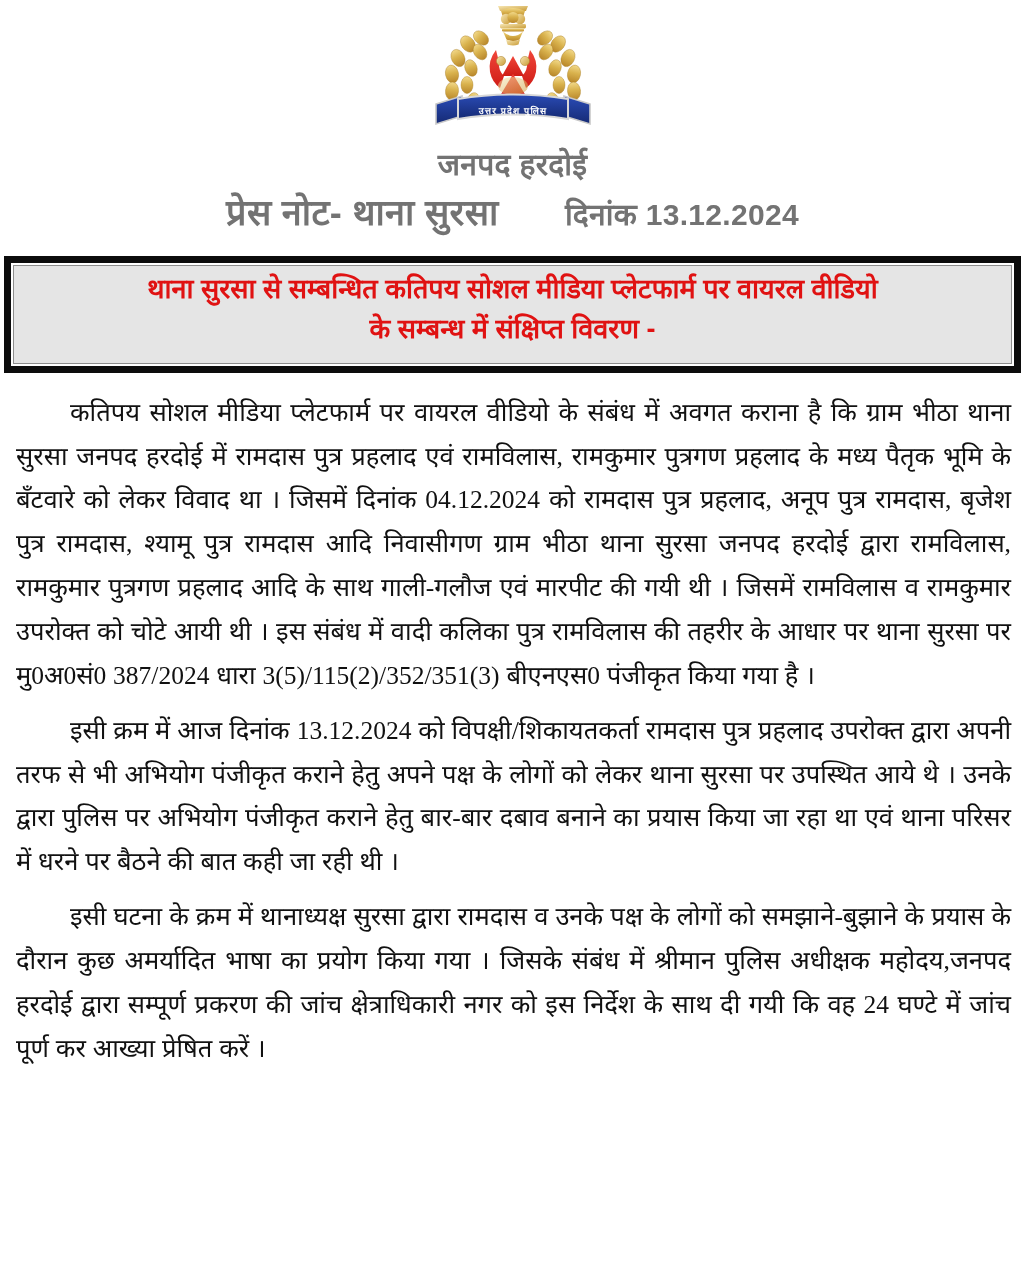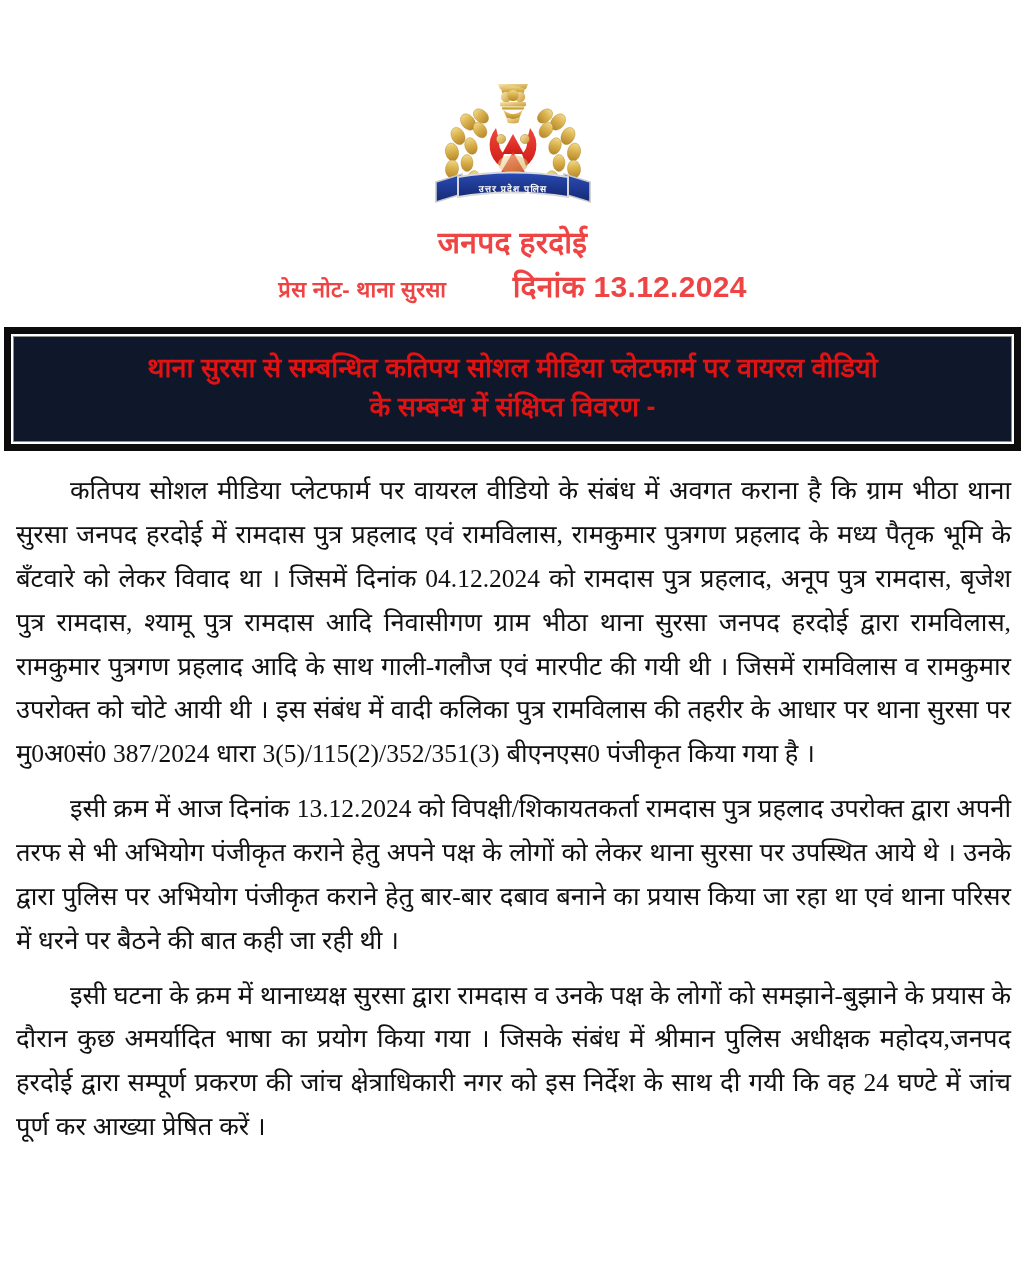--- a/index.html
+++ b/index.html
@@ -23,66 +23,65 @@
     box-sizing: border-box;
     position: relative;
     background: #ffffff;
   }
 
   
   .emblem-wrap {
     width: 100%;
     display: flex;
     justify-content: center;
-    padding-top: 78px;
   }
   .emblem {
     width: 190px;
     height: 140px;
     position: relative;
   }
 
   
   .header-block {
     width: 100%;
     text-align: center;
     padding-top: 6px;
   }
   .hdr-line {
-    color: #ef4444;
+    color: #737373;
     font-weight: bold;
     letter-spacing: 0.3px;
     line-height: 1.28;
   }
   .hdr-district {
     font-size: 30px;
     margin-bottom: 6px;
   }
   .hdr-pressnote {
-    font-size: 22px;
+    font-size: 36px;
     display: inline-block;
   }
   .hdr-date {
     font-size: 30px;
     display: inline-block;
     margin-left: 62px;
     text-align: center;
   }
 
   
   .title-box-outer {
     margin: 20px 4px 0 4px;
     border: 7px solid #0c0c0c;
     background: #ffffff;
     padding: 2px;
   }
   .title-box-inner {
     border: 1px solid #8d8d8d;
-    background: #0f172a;
-    padding: 12px 14px 14px 14px;
+    background: #e5e5e5;
+    padding: 4px 14px 14px 14px;
     text-align: center;
   }
   .title-line {
     color: #e01212;
     font-weight: bold;
     font-size: 27px;
     line-height: 1.45;
   }
 
   

